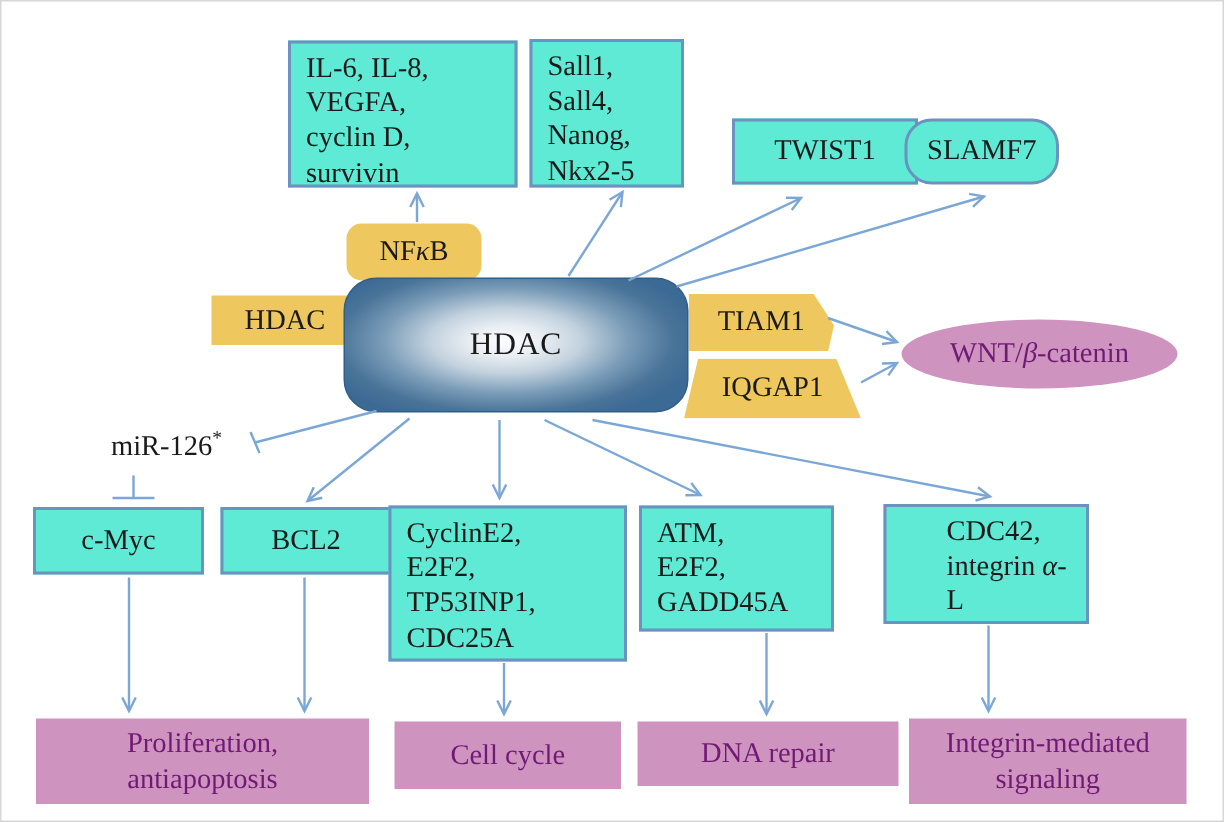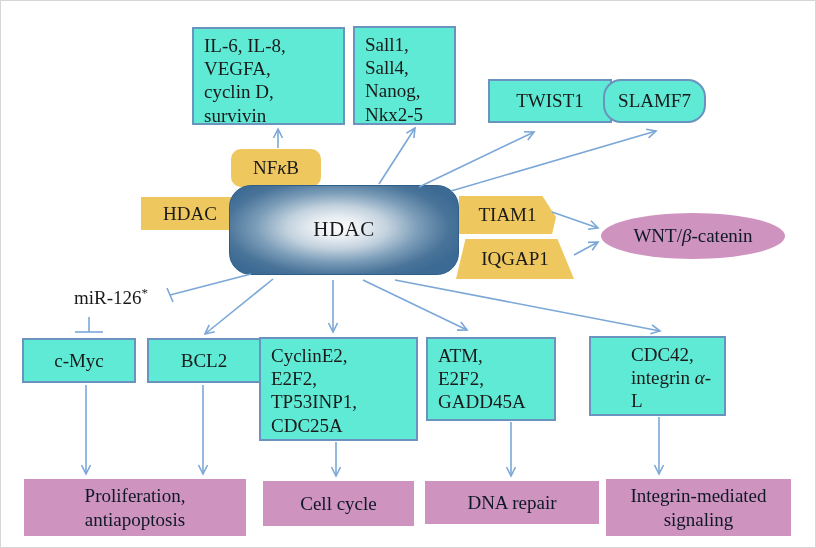--- a/index.html
+++ b/index.html
@@ -7,21 +7,21 @@
     --text:#1a1a1a; --mmset-edge:#2F5F88;
   }
   *{margin:0;padding:0;box-sizing:border-box;}
   body{background:#fff;font-family:"Liberation Serif","DejaVu Serif",serif;color:var(--text);}
   .canvas{position:relative;width:816px;height:548px;background:#ffffff;border:1px solid #d7d7d7;overflow:hidden;}
   .node{position:absolute;font-size:19px;line-height:1.22;color:var(--text);}
   .wbox{background:#5eead4;border:2px solid var(--border-blue);}
   .pad{padding:5px 8px 4px 10px;white-space:pre-line;}
   .center{display:flex;align-items:center;justify-content:center;text-align:center;}
   .ybox{background:var(--yellow);}
-  .pinkbox{background:var(--pink);color:#0f172a;white-space:pre-line;}
+  .pinkbox{background:var(--pink);color:#701a75;white-space:pre-line;}
   .ellipse{border-radius:50%;}
   .rounded{border-radius:10px;}
   .mmset{
     border-radius:22px;border:1px solid var(--mmset-edge);
     background:radial-gradient(ellipse 58% 64% at 47% 47%, #fdfdfe 0%, #e9eef3 18%, #c3d2de 38%, #7a9cb8 62%, #4a7499 84%, #3b6a94 100%);
     font-size:21px;letter-spacing:.5px;
   }
   .mir{position:absolute;font-size:19px;}
   .mir sup{font-size:13px;vertical-align:super;line-height:0;}
   i{font-style:italic;}

